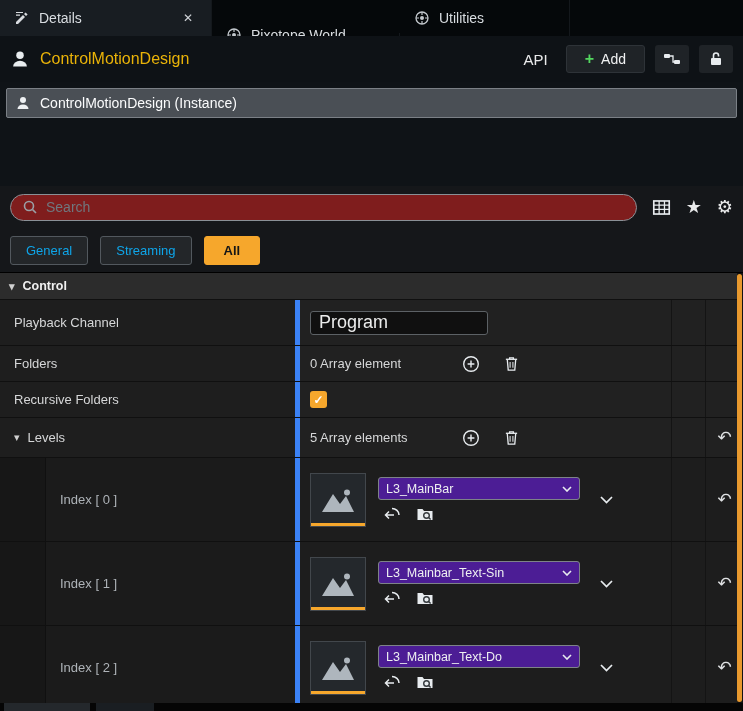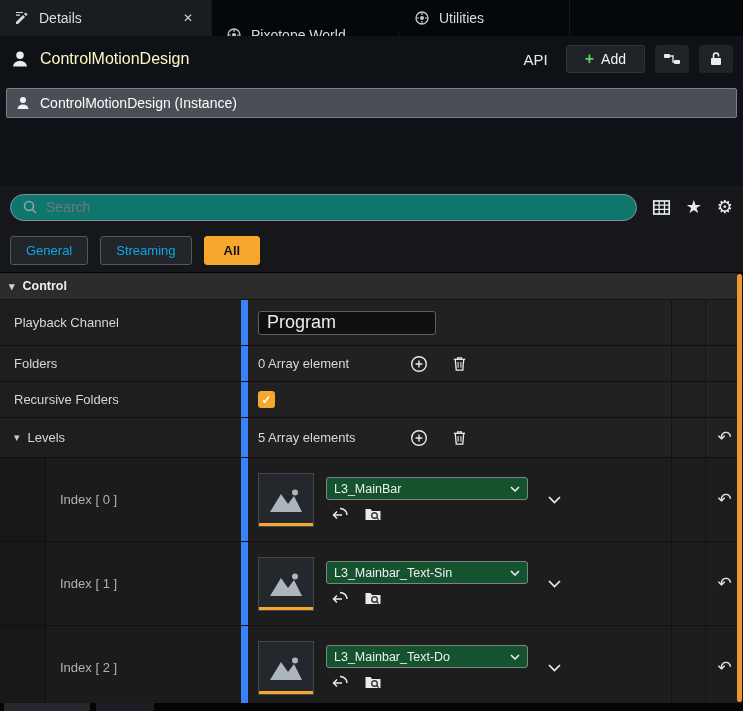--- a/index.html
+++ b/index.html
@@ -12,66 +12,66 @@
   
   .tabbar { height:36px; background:#05080a; display:flex; align-items:stretch; flex:0 0 auto; }
   .tab { display:flex; align-items:center; gap:9px; padding:0 14px; font-size:14px; color:#d9dde1; border-right:1px solid #14181c; cursor:default; }
   .tab.active { background:#181d22; width:212px; }
   .tab .close { margin-left:auto; font-size:12px; color:#cfd3d7; padding:2px 4px; }
   .tab.t2 { width:188px;margin-top:33px; }
   .tab.t3 { width:170px; }
   .tabicon { display:flex; align-items:center; }
   
   .header { height:46px; background:#0e1216; display:flex; align-items:center; gap:10px; padding:0 10px; flex:0 0 auto; }
-  .title { font-size:16px; color:#fef9c3; }
+  .title { font-size:16px; color:#eab308; }
   .hright { margin-left:auto; display:flex; align-items:center; gap:10px; }
   .api { font-size:15px; color:#e9eaeb; padding:4px 8px; }
   .addbtn { display:flex; align-items:center; gap:7px; background:#1f2327; border:1px solid #2e3338; border-radius:3px; padding:5px 18px; font-size:14px; color:#f0f1f2; }
   .addbtn .plus { color:#53d65f; font-size:16px; font-weight:bold; line-height:1; }
   .iconbtn { width:34px; height:28px; background:#1f2327; border-radius:3px; display:flex; align-items:center; justify-content:center; }
   
   .upper { height:104px; background:#0f1317; flex:0 0 auto; }
   .instance { margin:6px; height:30px; background:#4a4f55; border:1px solid #7b8086; border-radius:2px; display:flex; align-items:center; gap:9px; padding:0 8px; color:#fbfcfd; font-size:14px; }
   
   .searchrow { height:42px; display:flex; align-items:center; gap:15px; padding:0 10px; flex:0 0 auto; }
-  .pill { flex:1; height:27px; border:1px solid #8a9096; border-radius:14px; background:#0f766e; display:flex; align-items:center; gap:8px; padding:0 11px; }
+  .pill { flex:1; height:27px; border:1px solid #8a9096; border-radius:14px; background:#7f1d1d; display:flex; align-items:center; gap:8px; padding:0 11px; }
   .pill input { flex:1; background:transparent; border:none; outline:none; color:#dfe3e7; font-size:14px; font-family:"Liberation Sans", sans-serif; }
   .pill input::placeholder { color:#70777e; }
   .srch-ic { display:flex; align-items:center; }
   .glyph { font-size:18px; color:#e9eaeb; line-height:1; }
   
   .filterrow { height:44px; display:flex; align-items:center; gap:12px; padding:0 10px; flex:0 0 auto; }
   .fbtn { background:#232629; border:1px solid #52585e; border-radius:3px; padding:6px 15px; font-size:13px; color:#0ea5e9; }
   .fbtn.active { background:var(--accent); border-color:var(--accent); color:#161616; font-weight:bold; padding:6px 19px; }
   
   .grid { flex:1; position:relative; background:#191919; border-top:1px solid #000; overflow:hidden; }
   .sechdr { height:27px; background:#2c2c2c; display:flex; align-items:center; gap:8px; padding:0 9px; font-size:12.5px; font-weight:bold; color:#f0f0f0; border-bottom:1px solid #101010; }
   .tri { font-size:11px; color:#cfcfcf; }
   .prow { display:flex; border-bottom:1px solid #101010; align-items:stretch; }
-  .ncell { width:248px; display:flex; align-items:center; gap:8px; padding-left:14px; font-size:13px; color:#d6d7d8; background:#1e1e1e; border-right:7px solid #3b82f6; }
+  .ncell { width:300px; display:flex; align-items:center; gap:8px; padding-left:14px; font-size:13px; color:#d6d7d8; background:#1e1e1e; border-right:5px solid #3b82f6; }
   .vcell { flex:1; display:flex; align-items:center; gap:12px; padding:0 10px; background:#212121; }
   .xcell { width:34px; background:#212121; border-left:1px solid #141414; }
   .rcell { width:38px; background:#212121; border-left:1px solid #141414; display:flex; align-items:center; justify-content:center; }
   .reset { font-size:17px; color:#dfe1e3; line-height:1; }
   .r-playback { height:46px; }
   .r-folders, .r-recursive { height:36px; }
   .r-levels { height:40px; }
   .textbox { width:178px; height:24px; background:#101010; border:1px solid #5c6165; border-radius:3px; padding:0 8px; color:#ebecec; font-size:18px; font-family:"Liberation Sans", sans-serif; outline:none; }
   .arrtext { font-size:13px; color:#d6d7d8; width:140px; }
   .arricons { display:flex; align-items:center; gap:24px; }
   .checkbox { width:17px; height:17px; background:var(--accent); border-radius:3px; display:flex; align-items:center; justify-content:center; }
   .checkbox .chk { color:#fff; font-size:12px; font-weight:bold; line-height:1; }
   
   .irow { height:84px; }
   .irow .ncell { padding-left:60px; color:#aeb3b8; background:linear-gradient(90deg,#171717 0 45px,#101010 45px 46px,#1b1b1b 46px); }
   .irow .vcell, .irow .xcell, .irow .rcell { background:#1d1d1d; }
   .thumb { width:56px; height:54px; background:#24282c; border:1px solid #42474c; position:relative; display:flex; align-items:center; justify-content:center; flex:0 0 auto; }
   .thumb::after { content:""; position:absolute; left:0; right:0; bottom:0; height:3px; background:var(--accent); }
   .assetcol { display:flex; flex-direction:column; gap:6px; }
-  .combo { width:202px; height:23px; background:#14532d; border:1px solid #7e8388; border-radius:3px; display:flex; align-items:center; gap:12px; padding:1px 7px; font-size:12.5px; color:#eef0f1; }
+  .combo { width:202px; height:23px; background:#4c1d95; border:1px solid #7e8388; border-radius:3px; display:flex; align-items:center; gap:12px; padding:1px 7px; font-size:12.5px; color:#eef0f1; }
   .combo .lbl { flex:1; white-space:nowrap; overflow:hidden; }
   .assetops { display:flex; align-items:center; gap:15px; padding-left:5px; }
   .expchev { display:flex; align-items:center; margin-left:8px; }
   
   .sbar { position:absolute; top:0; right:0; bottom:0; width:6px; background:#121212; }
   .sthumb { position:absolute; top:1px; bottom:9px; left:0; width:5px; background:#E8992E; border-radius:3px; }
   .footer { position:absolute; left:0; right:0; bottom:0; height:8px; background:#050505; }
   .stub1 { position:absolute; left:4px; bottom:0; width:86px; height:8px; background:#24282c; }
   .stub2 { position:absolute; left:96px; bottom:0; width:58px; height:8px; background:#1a1e22; }
   svg { display:block; }

